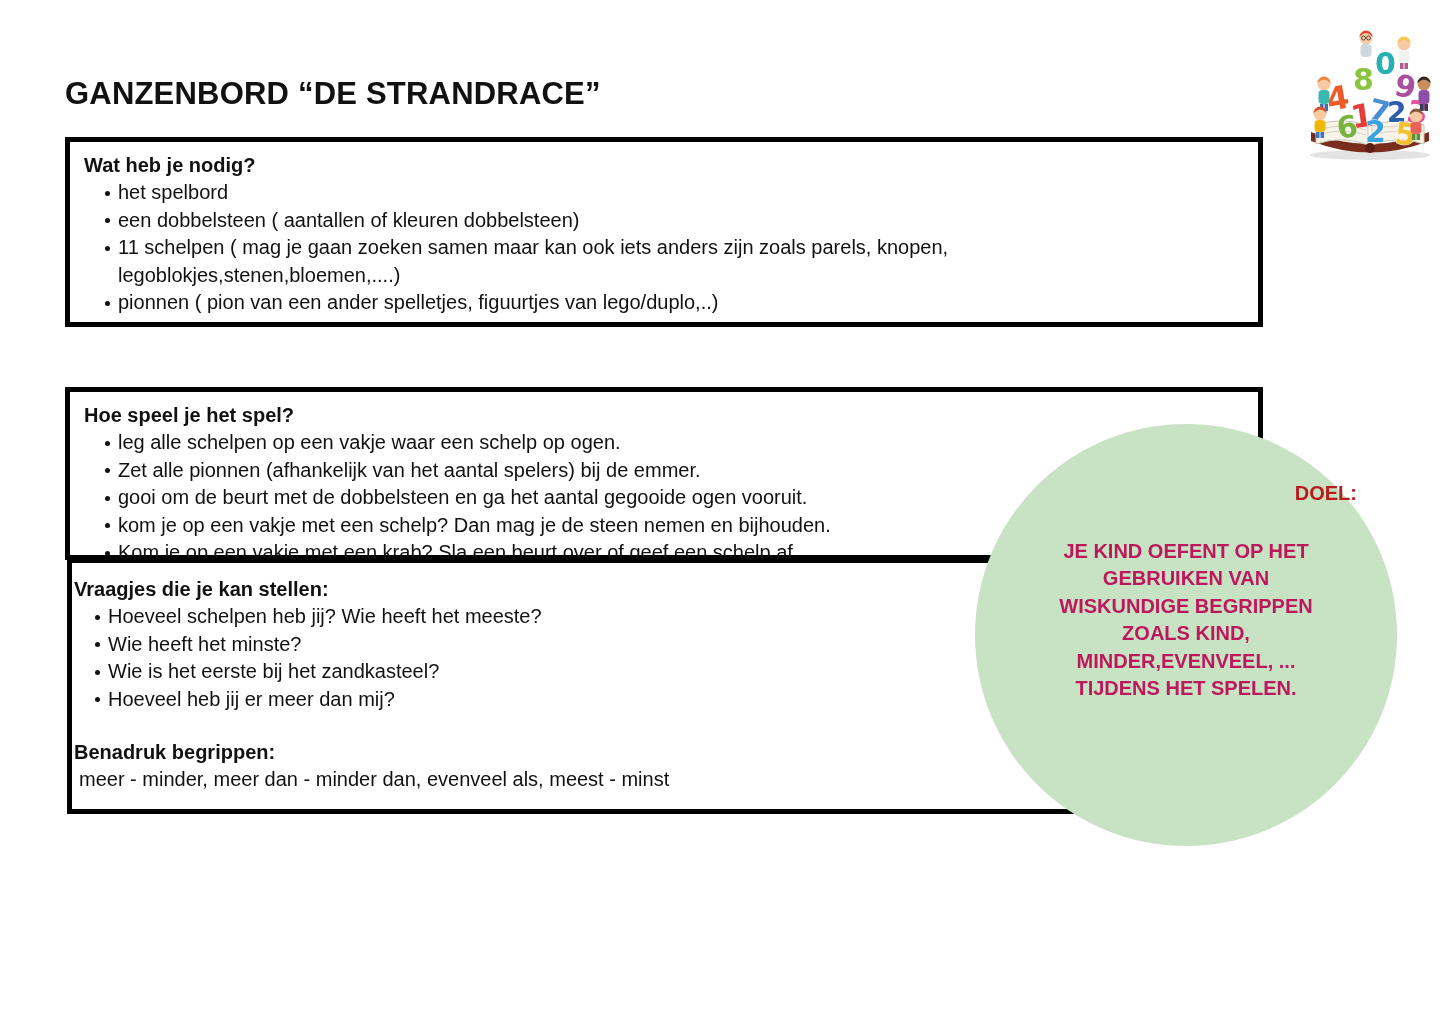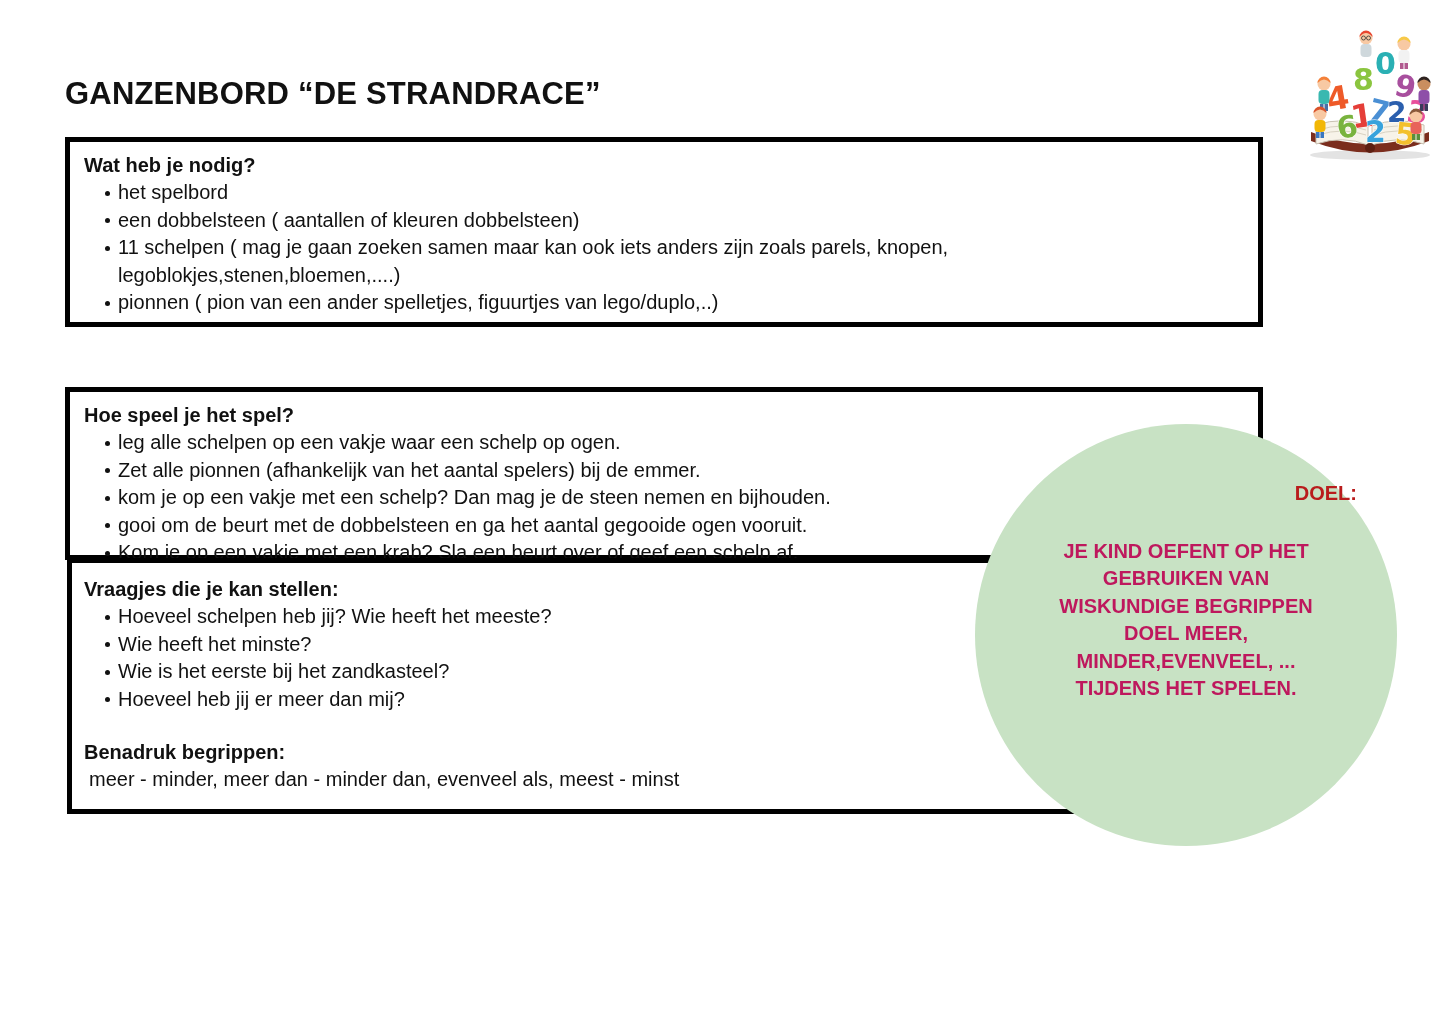--- a/index.html
+++ b/index.html
@@ -11,21 +11,21 @@
   .page-title {
     position:absolute; left:65px; top:76px; margin:0;
     font-size:31px; font-weight:bold; letter-spacing:0.2px; color:#111;
   }
   .box {
     position:absolute; border:5px solid #000; background:#fff;
     box-sizing:border-box; z-index:1;
   }
   #box-materials { left:65px;  top:137px; width:1198px; height:190px; padding:10px 16px 10px 14px; }
   #box-rules     { left:65px;  top:347px; width:1198px; height:173px; padding:10px 16px 0 14px;margin-top:40px; }
-  #box-questions { left:67px;  top:558px; width:1196px; height:256px; padding:13px 16px 0 12px; }
+  #box-questions { left:67px;  top:558px; width:1196px; height:256px; padding:13px 16px 0 2px; }
   .box-heading { margin:0; font-size:20px; font-weight:bold; line-height:27px; }
   .lines { margin:0; }
   .line { position:relative; padding-left:34px; line-height:27.5px; font-size:20px; min-height:27.5px; }
   .line .dot {
     position:absolute; left:21px; top:11.5px; width:5px; height:5px;
     border-radius:50%; background:#111;
   }
   .box-subheading { margin:26px 0 0 0; font-size:20px; font-weight:bold; line-height:27px; }
   .plain-line { font-size:20px; line-height:27px; padding-left:5px; }
   .goal-circle {
@@ -127,22 +127,22 @@
       <div class="line cont"><span>legoblokjes,stenen,bloemen,....)</span></div>
       <div class="line"><span class="dot"></span><span>pionnen ( pion van een ander spelletjes, figuurtjes van lego/duplo,..)</span></div>
     </div>
   </section>
 
   <section class="box" id="box-rules">
     <h2 class="box-heading">Hoe speel je het spel?</h2>
     <div class="lines">
       <div class="line"><span class="dot"></span><span>leg alle schelpen op een vakje waar een schelp op ogen.</span></div>
       <div class="line"><span class="dot"></span><span>Zet alle pionnen (afhankelijk van het aantal spelers) bij de emmer.</span></div>
+      <div class="line"><span class="dot"></span><span>gooi om de beurt met de dobbelsteen en ga het aantal gegooide ogen vooruit.</span></div>
       <div class="line"><span class="dot"></span><span>kom je op een vakje met een schelp? Dan mag je de steen nemen en bijhouden.</span></div>
-      <div class="line"><span class="dot"></span><span>gooi om de beurt met de dobbelsteen en ga het aantal gegooide ogen vooruit.</span></div>
       <div class="line"><span class="dot"></span><span>Kom je op een vakje met een krab? Sla een beurt over of geef een schelp af.</span></div>
     </div>
   </section>
 
   <section class="box" id="box-questions">
     <h2 class="box-heading">Vraagjes die je kan stellen:</h2>
     <div class="lines">
       <div class="line"><span class="dot"></span><span>Hoeveel schelpen heb jij? Wie heeft het meeste?</span></div>
       <div class="line"><span class="dot"></span><span>Wie heeft het minste?</span></div>
       <div class="line"><span class="dot"></span><span>Wie is het eerste bij het zandkasteel?</span></div>
@@ -151,19 +151,19 @@
     <h3 class="box-subheading">Benadruk begrippen:</h3>
     <div class="plain-line">meer - minder, meer dan - minder dan, evenveel als, meest - minst</div>
   </section>
 
   <div class="goal-circle" style="background-color: rgb(200, 226, 196);">
     <div class="goal-title" style="color: #b91c1c; text-align: right;">DOEL:</div>
     <div class="goal-lines" style="color: #be185d;">
       <div class="goal-line">JE KIND OEFENT OP HET</div>
       <div class="goal-line">GEBRUIKEN VAN</div>
       <div class="goal-line">WISKUNDIGE BEGRIPPEN</div>
-      <div class="goal-line">DOEL MEER,</div>
+      <div class="goal-line">ZOALS KIND,</div>
       <div class="goal-line">MINDER,EVENVEEL, ...</div>
       <div class="goal-line">TIJDENS HET SPELEN.</div>
     </div>
   </div>
 
 </div>
 
 </body></html>

